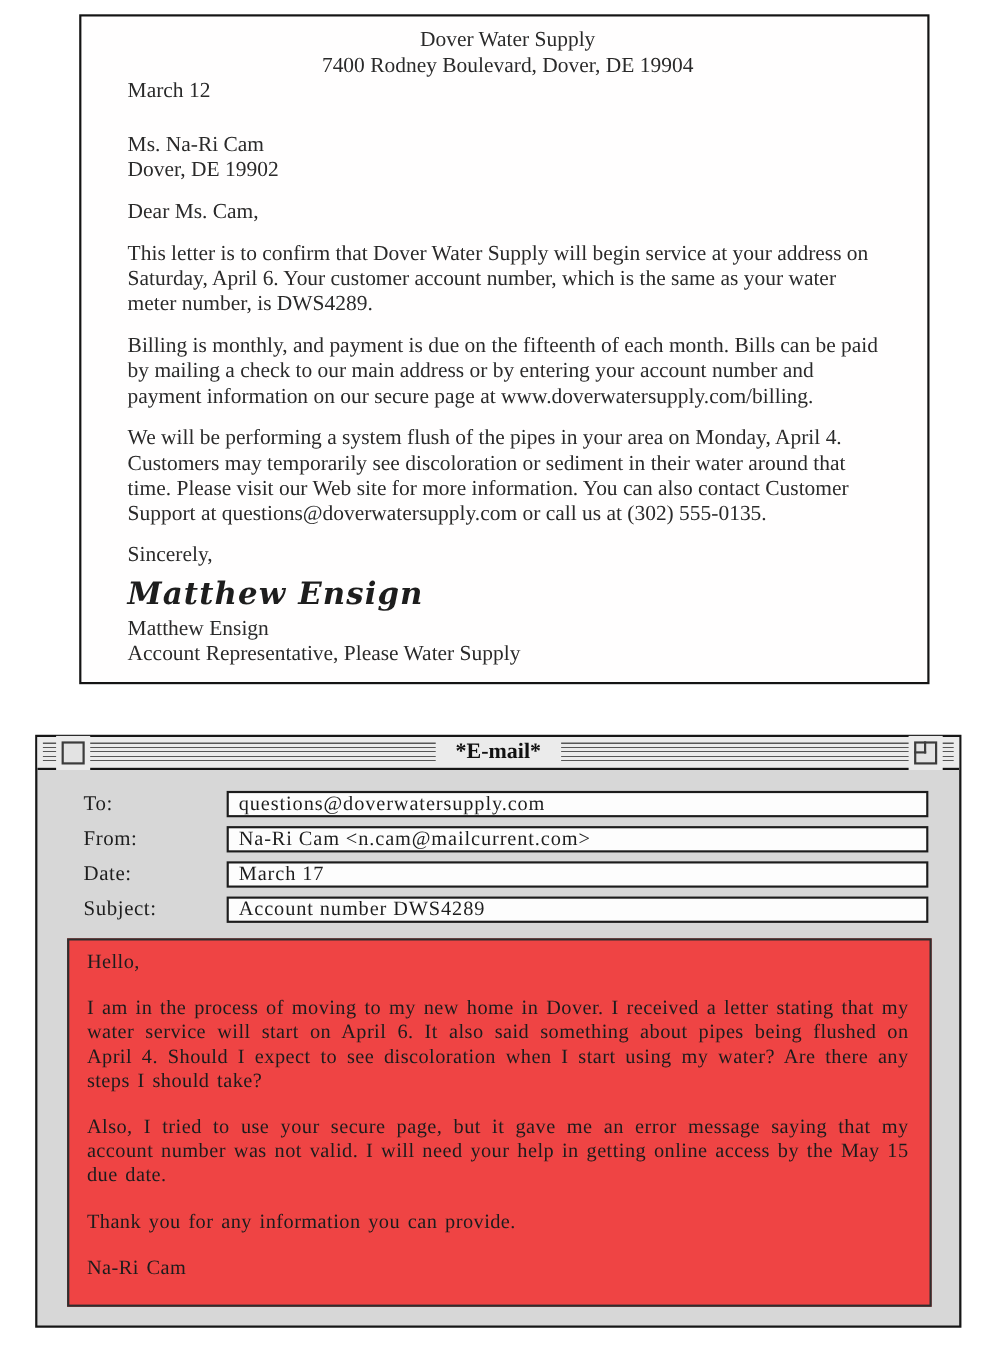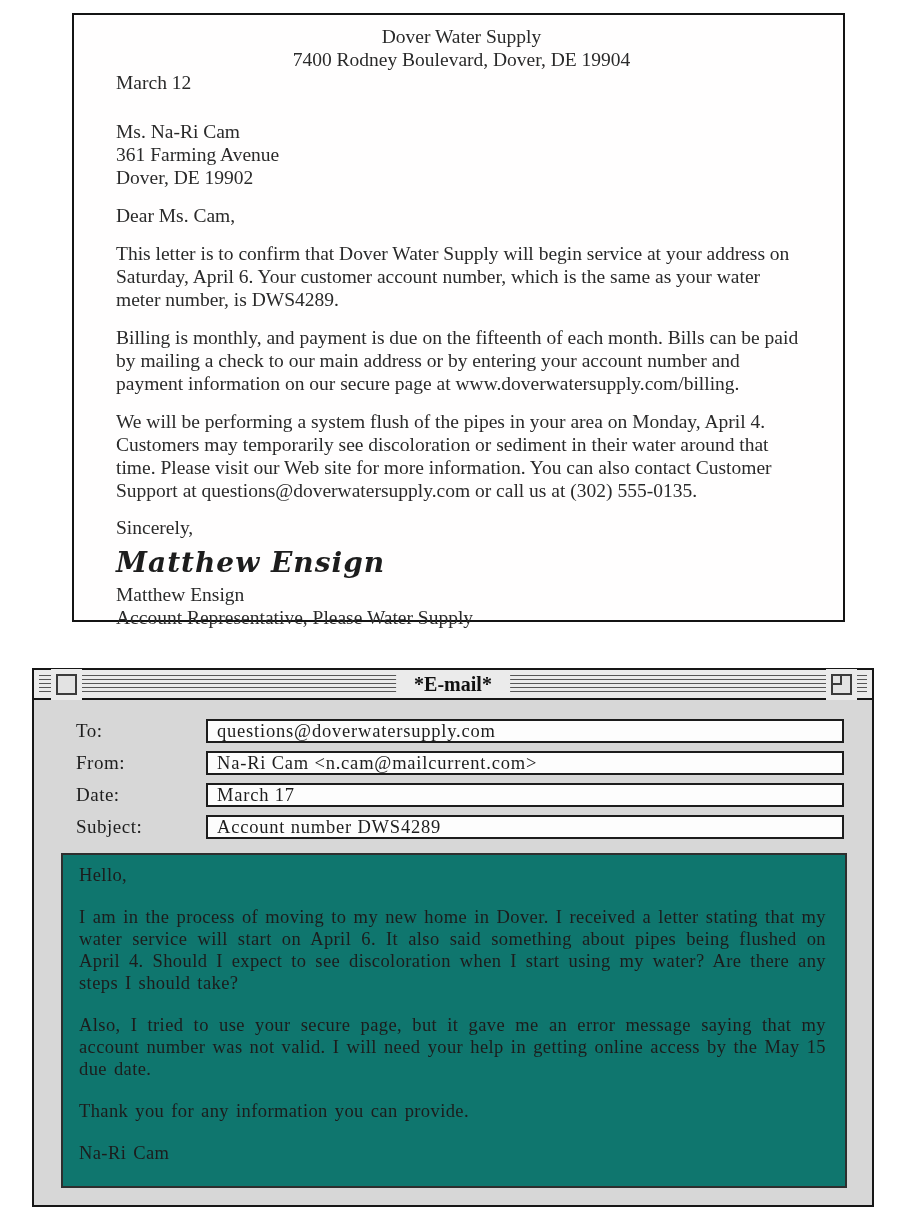--- a/index.html
+++ b/index.html
@@ -124,21 +124,21 @@
     padding: 0 9px;
     letter-spacing: 0.8px;
     border-radius: 0;
     outline: none;
   }
 
   .email-message {
     margin: 14px 25px 0 27px;
     height: 335px;
     border: 2px solid #2e2e2e;
-    background: #0f766e;
+    background: #ef4444;
     padding: 9px 19px 16px 16px;
     font-size: 18.5px;
     line-height: 22px;
     text-align: justify;
     letter-spacing: 0.4px;
     word-spacing: 2px;
     color: #1c1c1c;
     overflow: hidden;
   }
   .email-message p { margin: 0 0 20px 0; }
@@ -148,21 +148,20 @@
 <body>
 
 <div class="letter">
   <div class="letter-header">
     <div>Dover Water Supply</div>
     <div>7400 Rodney Boulevard, Dover, DE 19904</div>
   </div>
   <div class="letter-date">March 12</div>
   <div class="letter-recipient">
     <div>Ms. Na-Ri Cam</div>
-    <div>361 Farming Avenue</div>
     <div>Dover, DE 19902</div>
   </div>
   <div class="letter-salutation">Dear Ms. Cam,</div>
   <p>This letter is to confirm that Dover Water Supply will begin service at your address on Saturday, April 6. Your customer account number, which is the same as your water meter number, is DWS4289.</p>
   <p>Billing is monthly, and payment is due on the fifteenth of each month. Bills can be paid by mailing a check to our main address or by entering your account number and payment information on our secure page at www.doverwatersupply.com/billing.</p>
   <p>We will be performing a system flush of the pipes in your area on Monday, April 4. Customers may temporarily see discoloration or sediment in their water around that time. Please visit our Web site for more information. You can also contact Customer Support at questions@doverwatersupply.com or call us at (302) 555-0135.</p>
   <div class="letter-closing">Sincerely,</div>
   <div class="signature-script">Matthew Ensign</div>
   <div class="signer-name">Matthew Ensign</div>
   <div class="signer-title">Account Representative, Please Water Supply</div>

